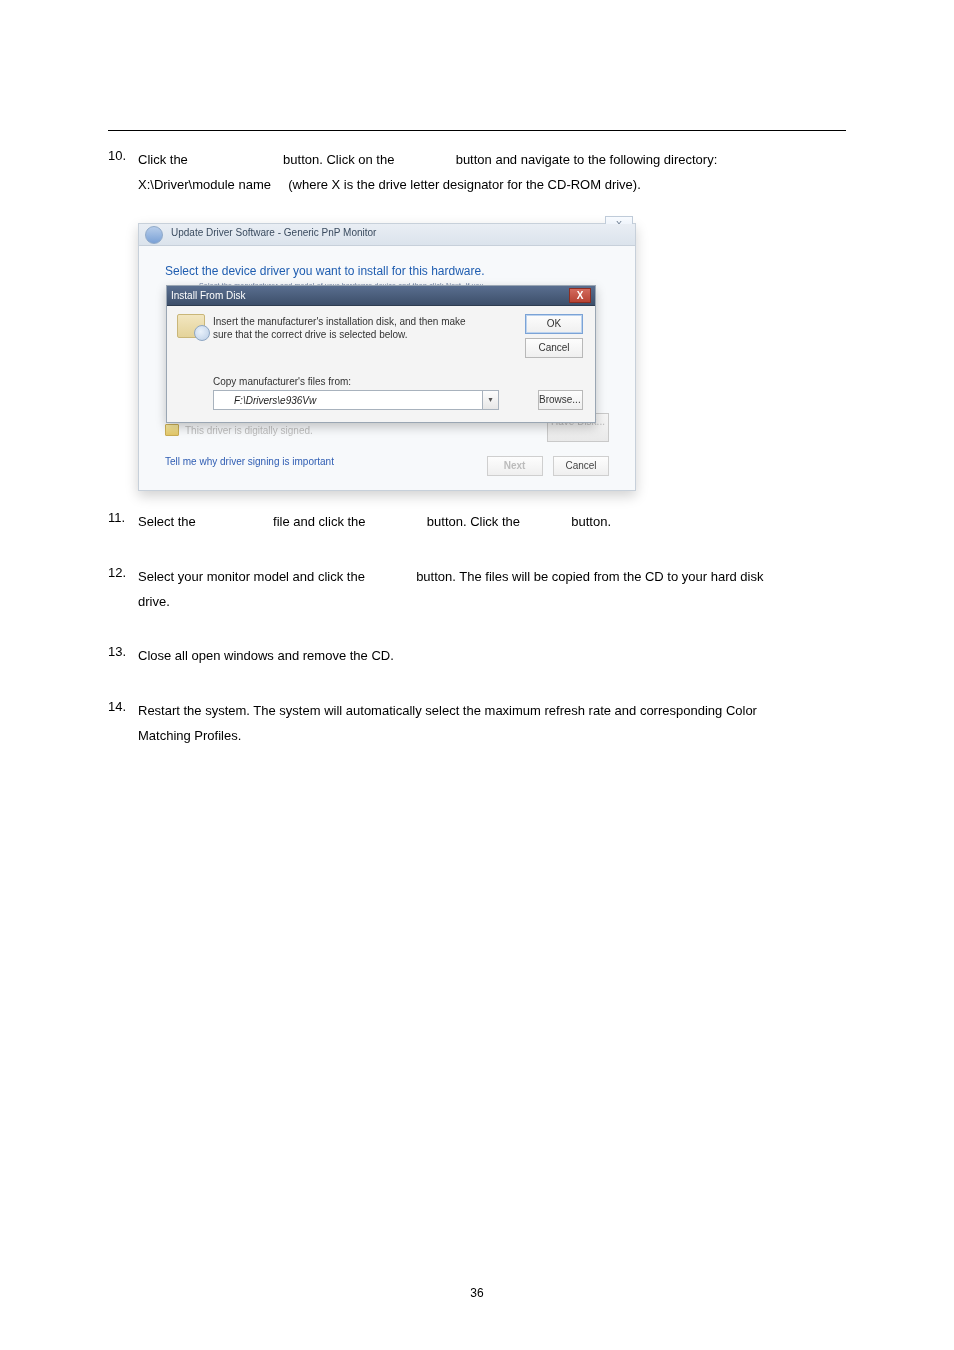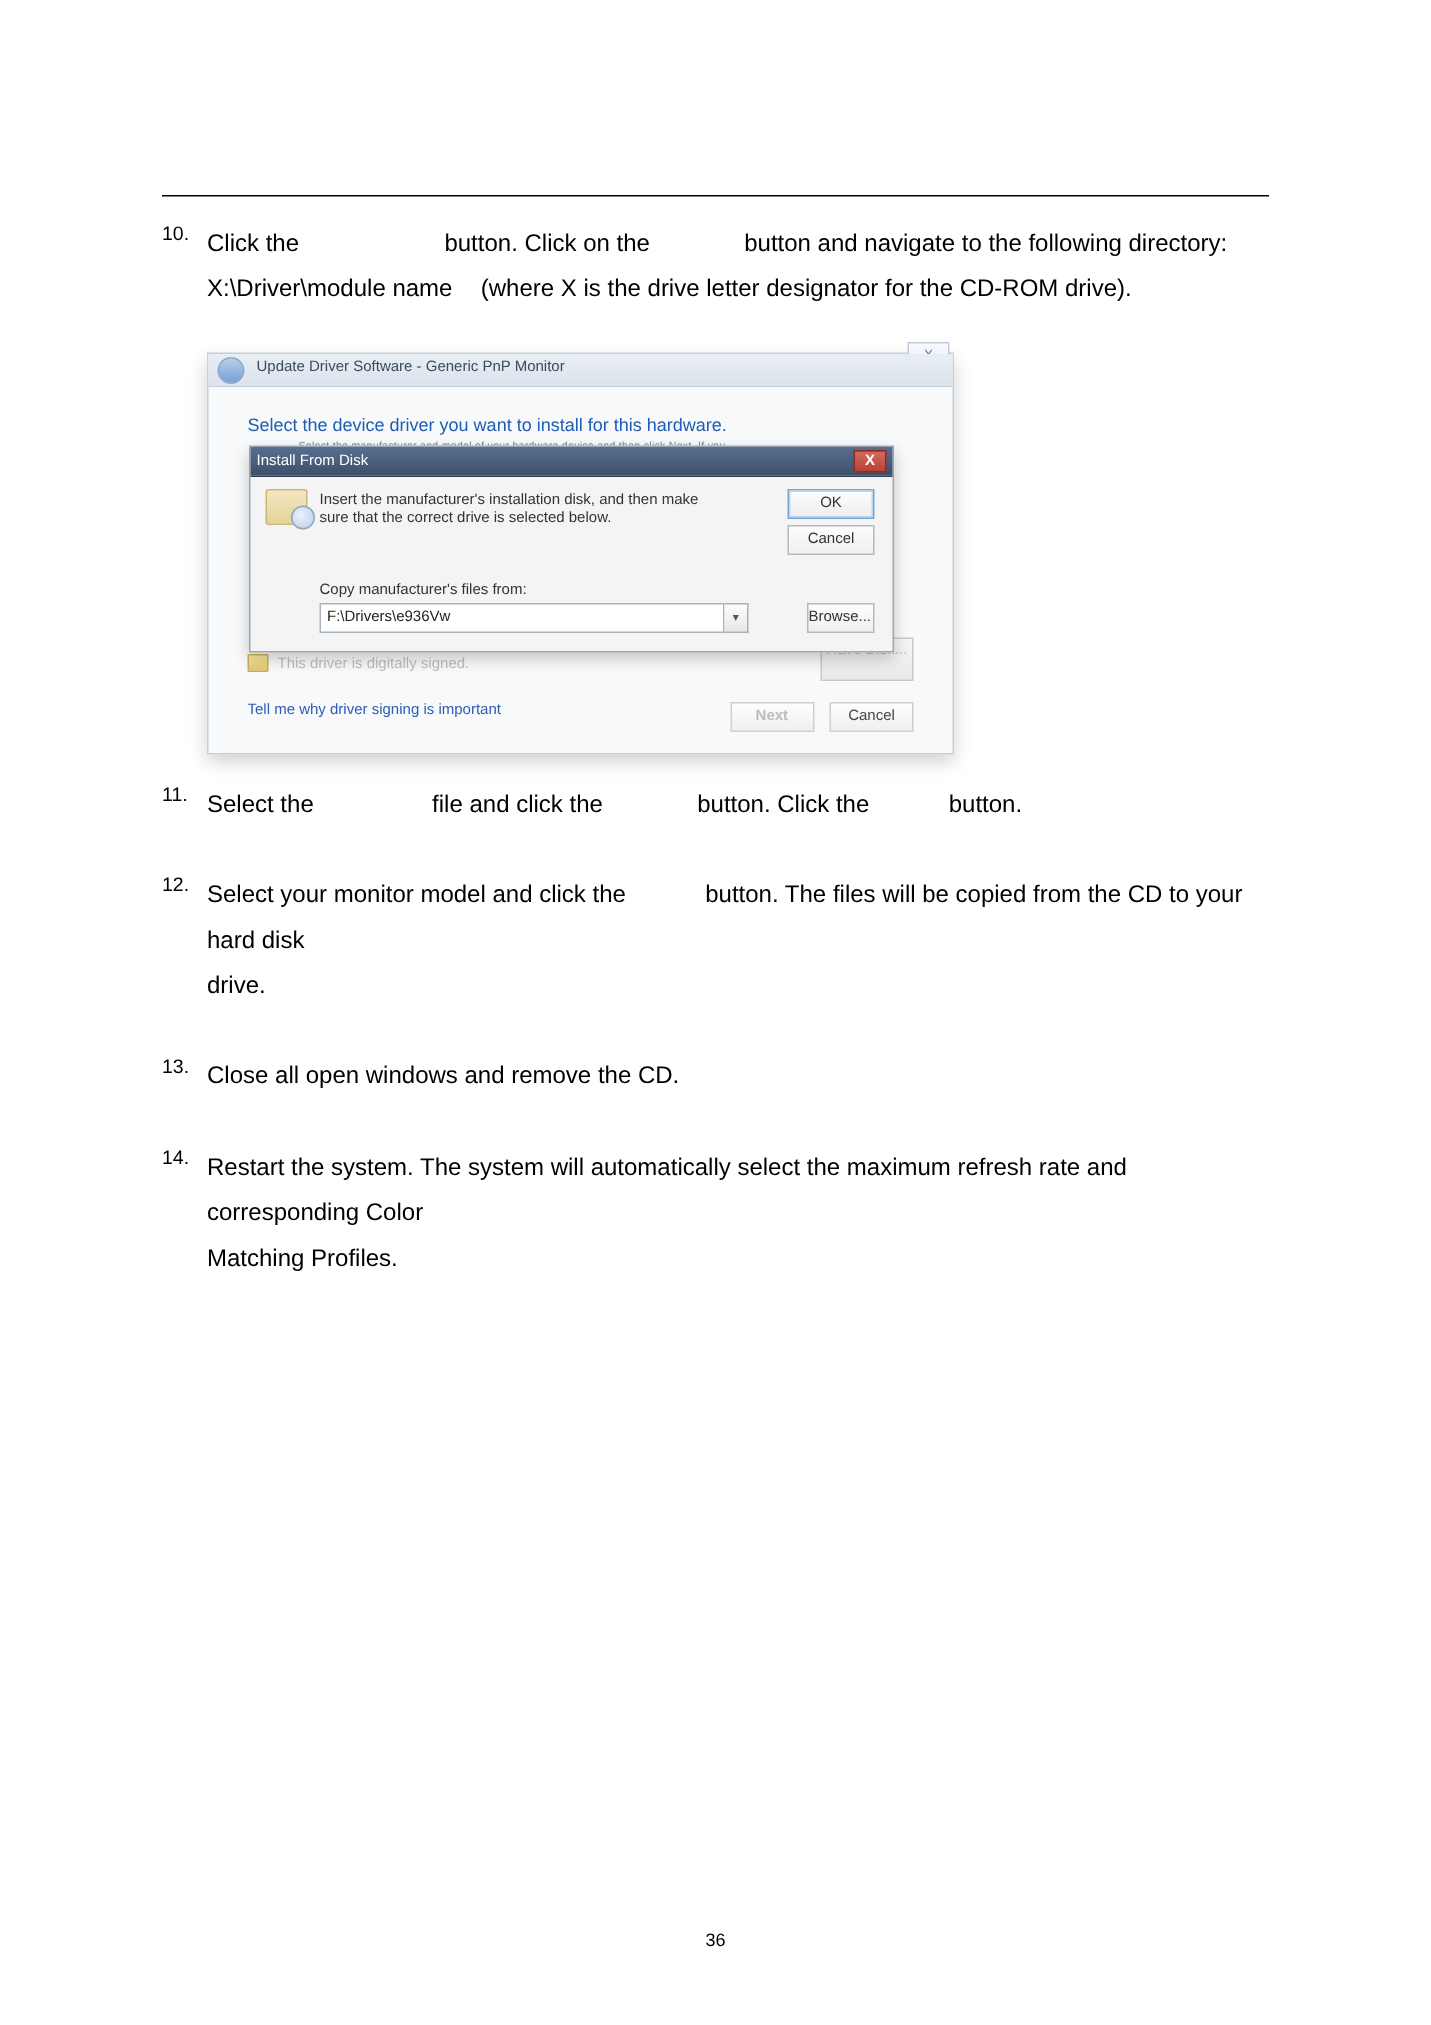--- a/index.html
+++ b/index.html
@@ -20,21 +20,21 @@
   .body {
     position: absolute;
     left: 108px;
     top: 148px;
     width: 738px;
   }
 
   
   .li { position: relative; padding-left: 30px; margin-bottom: 20px; }
   .li .num { position: absolute; left: 0; top: 0; font-size: 13px; }
-  .li .txt { font-size: 16px; line-height: 1.9; }
+  .li .txt { font-size: 13px; line-height: 1.9; }
 
   
   .shot {
     position: relative;
     width: 498px;
     height: 275px;
     margin-left: 30px;
     margin-top: 2px;
     margin-bottom: 18px;
   }
@@ -143,21 +143,22 @@
     border: 1px solid #b8b8b8; font-size: 10px; text-align: center; line-height: 18px; color: #333;
   }
   .modal .mbtn.ok { top: 28px; border: 1px solid #7ba3d6; box-shadow: 0 0 0 1px #bcd3ef inset; }
   .modal .mbtn.cancel { top: 52px; }
   .modal .copylbl {
     position: absolute; left: 46px; top: 90px; font-size: 10px; color: #333;
   }
   .modal .pathfield {
     position: absolute; left: 46px; top: 104px; width: 270px; height: 20px;
     background: #fff; border: 1px solid #a8b2bd; font-size: 10px; color: #222;
-    padding: 0 4px;
+    padding: 0 20px;
+    font-style: italic;
   }
   .modal .pathdd {
     position: absolute; left: 316px; top: 104px; width: 16px; height: 20px;
     background: linear-gradient(#fdfdfd,#e7e7e7); border: 1px solid #a8b2bd; border-left: none;
     font-size: 8px; text-align: center; line-height: 18px; color: #555;
   }
   .modal .mbrowse {
     position: absolute; right: 12px; top: 104px; width: 45px; height: 20px;
     background: linear-gradient(#fdfdfd,#efefef);
     border: 1px solid #b8b8b8; font-size: 10px; text-align: left; line-height: 18px; color: #333;

